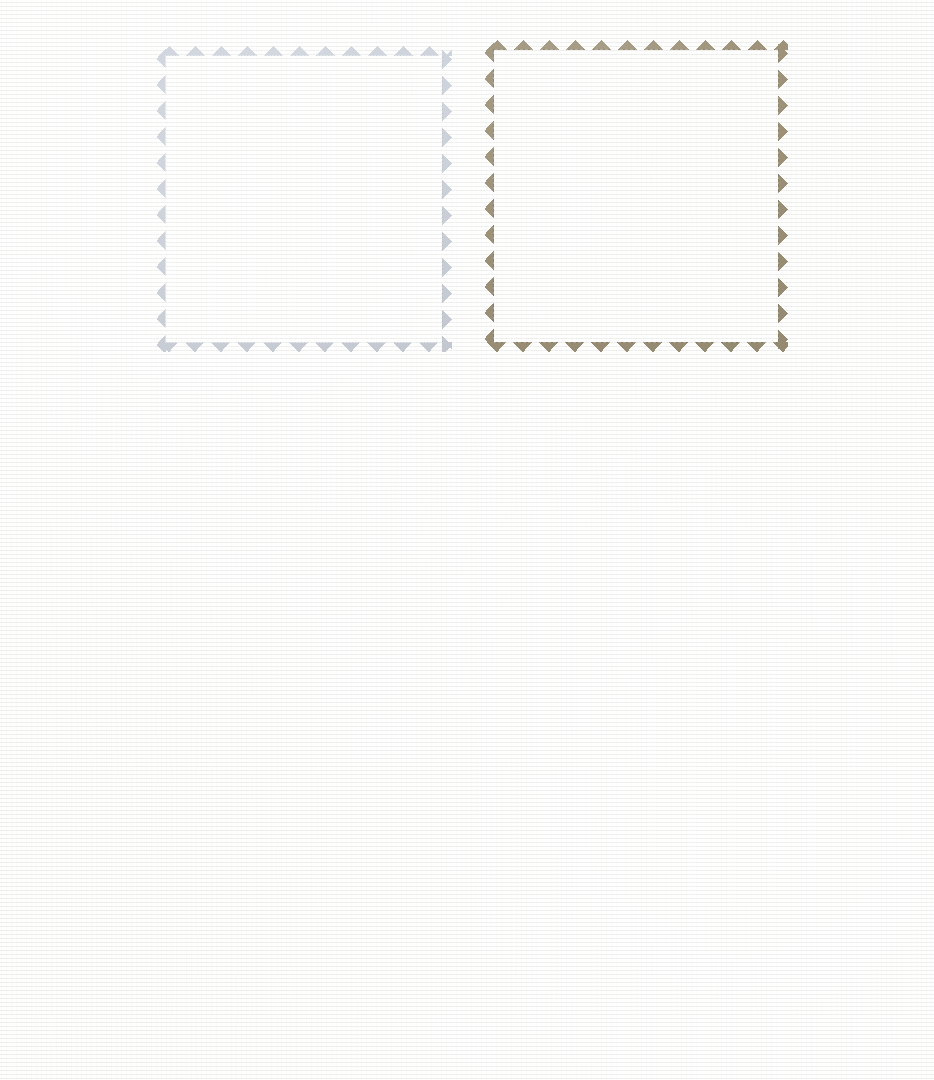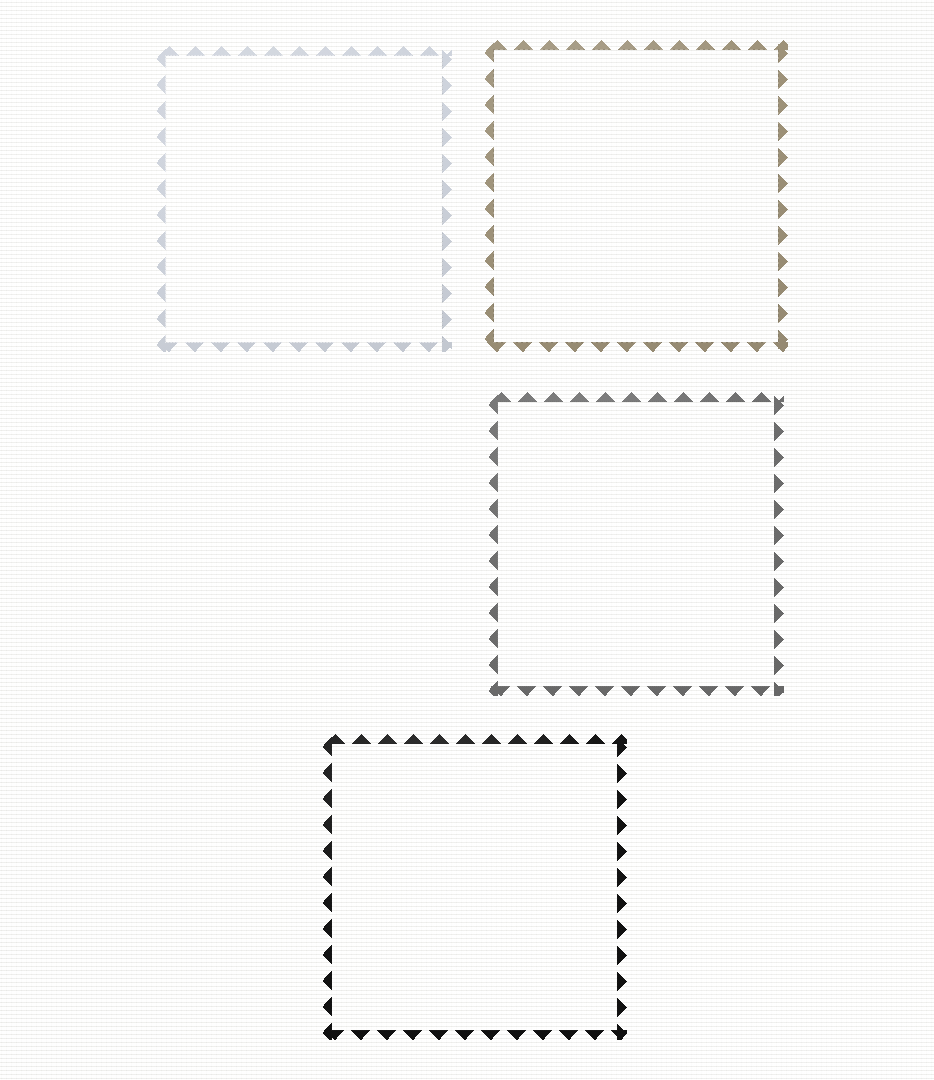--- a/index.html
+++ b/index.html
@@ -192,25 +192,15 @@
     <span class="swatch-label" style="color: rgb(255, 255, 255);">Light Ash Gray</span>
   </div>
 
   <div class="swatch" style="left: 484px; top: 40px; width: 304px; height: 312px; background-color: rgb(157, 145, 120);">
     <div class="swatch-body tex-basket" style="background-color: rgb(157, 145, 120);"></div>
     <div class="sheen"></div>
     <span class="swatch-label" style="color: rgb(255, 255, 255);">Peppercorn</span>
   </div>
 
 
-  <div class="swatch" style="left: 488px; top: 392px; width: 296px; height: 304px; background-color: rgb(109, 109, 109);">
-    <div class="swatch-body tex-fine" style="background-color: rgb(109, 109, 109);"></div>
-    <div class="sheen"></div>
-    <span class="swatch-label" style="color: rgb(255, 255, 255);">Frost Gray</span>
-  </div>
-
-  <div class="swatch" style="left: 322px; top: 734px; width: 305px; height: 306px; background-color: rgb(18, 18, 18);">
-    <div class="swatch-body tex-flat" style="background-color: rgb(18, 18, 18);"></div>
-    <div class="sheen"></div>
-    <span class="swatch-label" style="color: rgb(255, 255, 255);">Charcoal</span>
-  </div>
+
 
 </div>
 
 </body></html>

